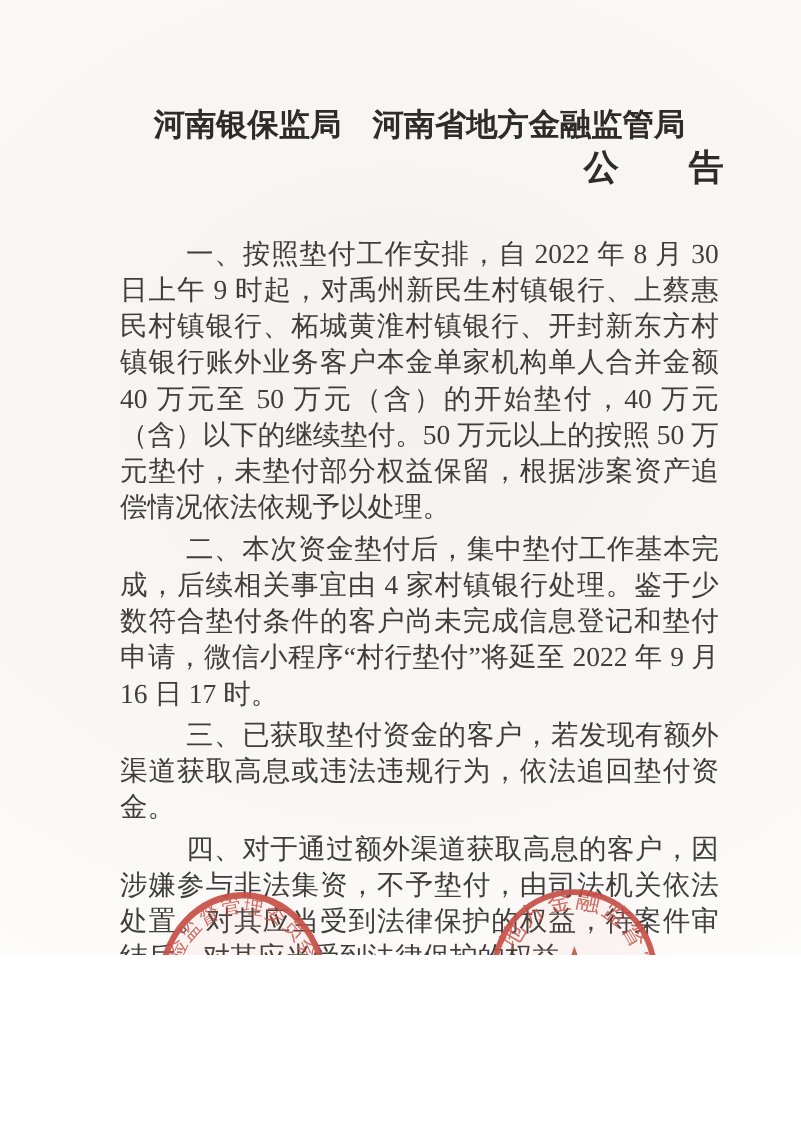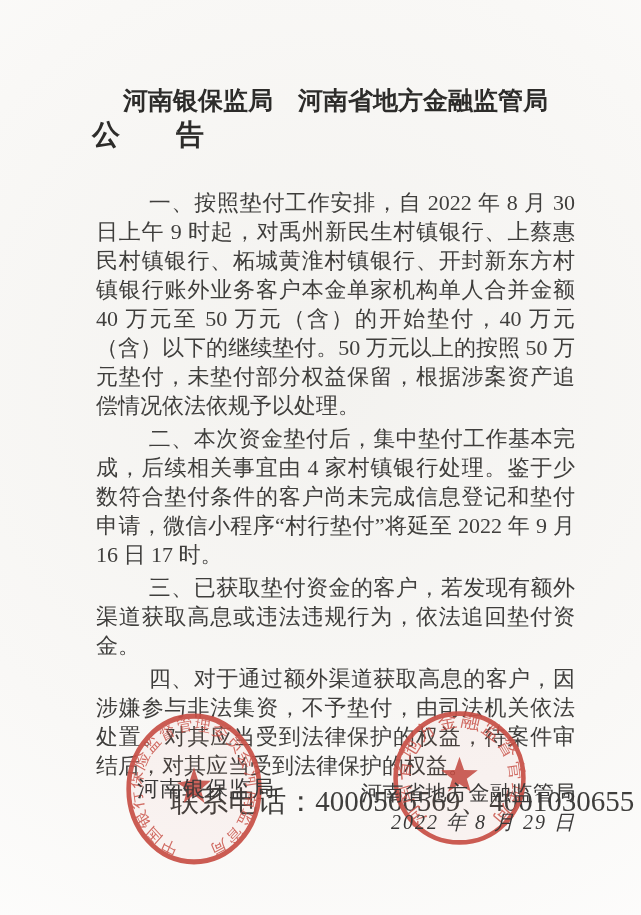--- a/index.html
+++ b/index.html
@@ -1,32 +1,32 @@
 <!DOCTYPE html>
 <html><head>
 <meta charset="utf-8">
 <style>
   html,body { margin:0; padding:0; background:#ffffff; }
   .page {
     position:relative;
-    width:641px; height:915px;
+    width:641px; height:764px;
     margin:0 auto;
     overflow:hidden;
     background: radial-gradient(120% 85% at 50% 42%, #f3f2ef 0%, #f9f8f6 55%, #ffffff 100%);
     font-family:"Liberation Serif","DejaVu Serif",serif;
     color:#3f3e3c;
   }
   .doc { position:absolute; left:92px; top:86px; width:487px; }
   .title1 {
     margin:0; font-size:25px; font-weight:bold; line-height:30px;
     text-align:center; color:#2d2c2a; white-space:nowrap;
   }
   .title2 {
     margin:2px 0 0 0; font-size:28px; font-weight:bold; line-height:34px;
-    text-align:left; color:#2d2c2a;
+    text-align:right; color:#2d2c2a;
   }
   .issue {
     margin:6px 0 0 0; font-size:17px; line-height:22px;
     text-align:center; letter-spacing:1px; color:#454442;
   }
   .body { margin-top:36px; }
   .body p {
     margin:4px; font-size:22px; line-height:29px;
     text-align:justify; text-justify:inter-ideograph;
     text-indent:2.4em; color:#3f3e3c;

